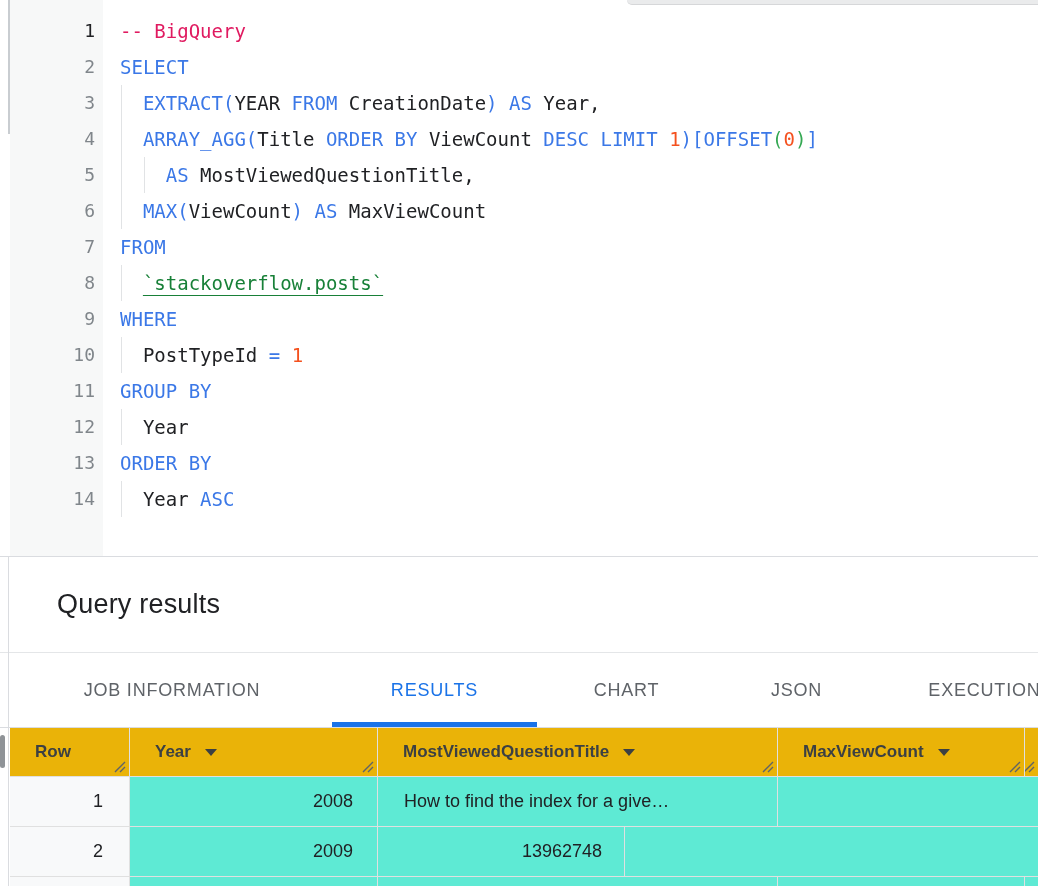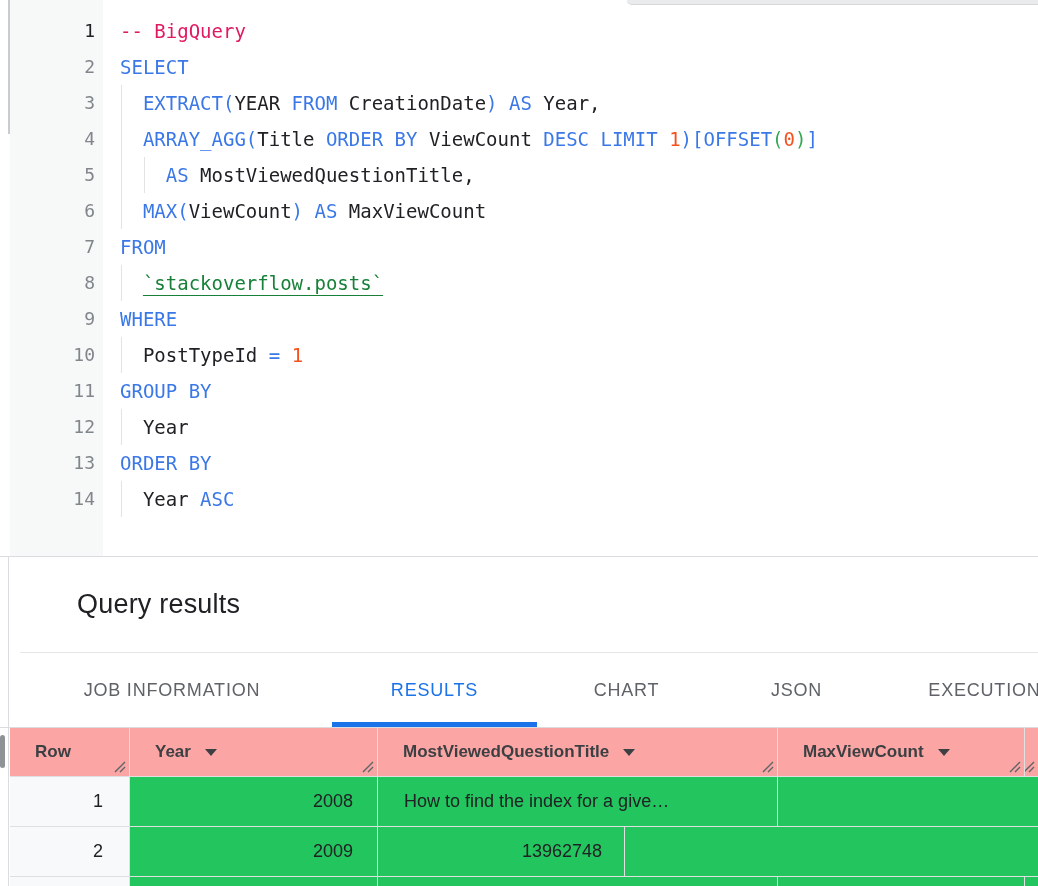--- a/index.html
+++ b/index.html
@@ -31,46 +31,46 @@
   .tok-grn { color:#34a853; }
   .tok-tbl { color:#188038; text-decoration:underline; text-underline-offset:5px; }
 
   
   .results { position:relative; width:1038px; height:329px; }
   .results-left-border { position:absolute; left:8px; top:0; bottom:0; width:1px; background:#dadce0; }
   .vthumb { position:absolute; left:0; top:178px; width:5px; height:33px;
             background:#8f9397; border-radius:3px; z-index:6; }
 
   .results-title-row { height:96px; display:flex; align-items:center; padding-left:57px;
-                       border-bottom:1px solid #e4e6e8;margin-left:20px; }
+                       border-bottom:1px solid #e4e6e8; }
   .results-title { font-size:27px; font-weight:400; color:#202124; letter-spacing:0.2px; }
 
   .tabbar { display:flex; height:75px; border-bottom:1px solid #dadce0; padding-left:12px; }
   .tab { position:relative; display:flex; align-items:center; justify-content:center;
          height:100%; font-size:18px; font-weight:400; letter-spacing:0.8px;
          color:#5f6368; cursor:pointer; white-space:nowrap; flex:0 0 auto; }
   .tab.active { color:#1a73e8; }
   .tab.active::after { content:""; position:absolute; left:0; right:0; bottom:0;
                        height:5px; background:#1a73e8; }
 
   
   .rtable { position:relative; margin-left:10px; width:1028px; }
   .trow { display:flex; }
   .cell { border-right:1px solid #e0e0e0; border-bottom:1px solid #e0e0e0;
           overflow:hidden; white-space:nowrap; display:flex; align-items:center; }
   .c0 { flex:0 0 120px; } .c1 { flex:0 0 248px; } .c2 { flex:0 0 400px; }
   .c3 { flex:0 0 247px; } .cf { flex:1 1 auto; border-right:none; }
-  .thead .cell { position:relative; height:49px; background:#fca5a5;
+  .thead .cell { position:relative; height:49px; background:#eab308;
                  font-size:17px; font-weight:700; color:#3c4043; }
   .thead .lbl { padding-left:25px; }
   .sort-arrow { width:0; height:0; border-left:6px solid transparent;
                 border-right:6px solid transparent; border-top:7px solid #3c4043;
                 margin-left:14px; display:inline-block; }
   .grip { position:absolute; right:2px; bottom:2px; }
-  .tbody .cell { height:50px; background:#22c55e; font-size:18px; color:#202124; }
+  .tbody .cell { height:50px; background:#5eead4; font-size:18px; color:#202124; }
   .tbody .cell.rownum { background:#f8f9fa; }
   .al-r { justify-content:flex-end; }
   .pr-26 { padding-right:26px; } .pr-24 { padding-right:24px; } .pr-22 { padding-right:22px; }
   .pl-26 { padding-left:26px; }
   .sliver .cell { height:9px; border-bottom:none; }
 </style>
 </head>
 <body>
 
 <div class="screen">

